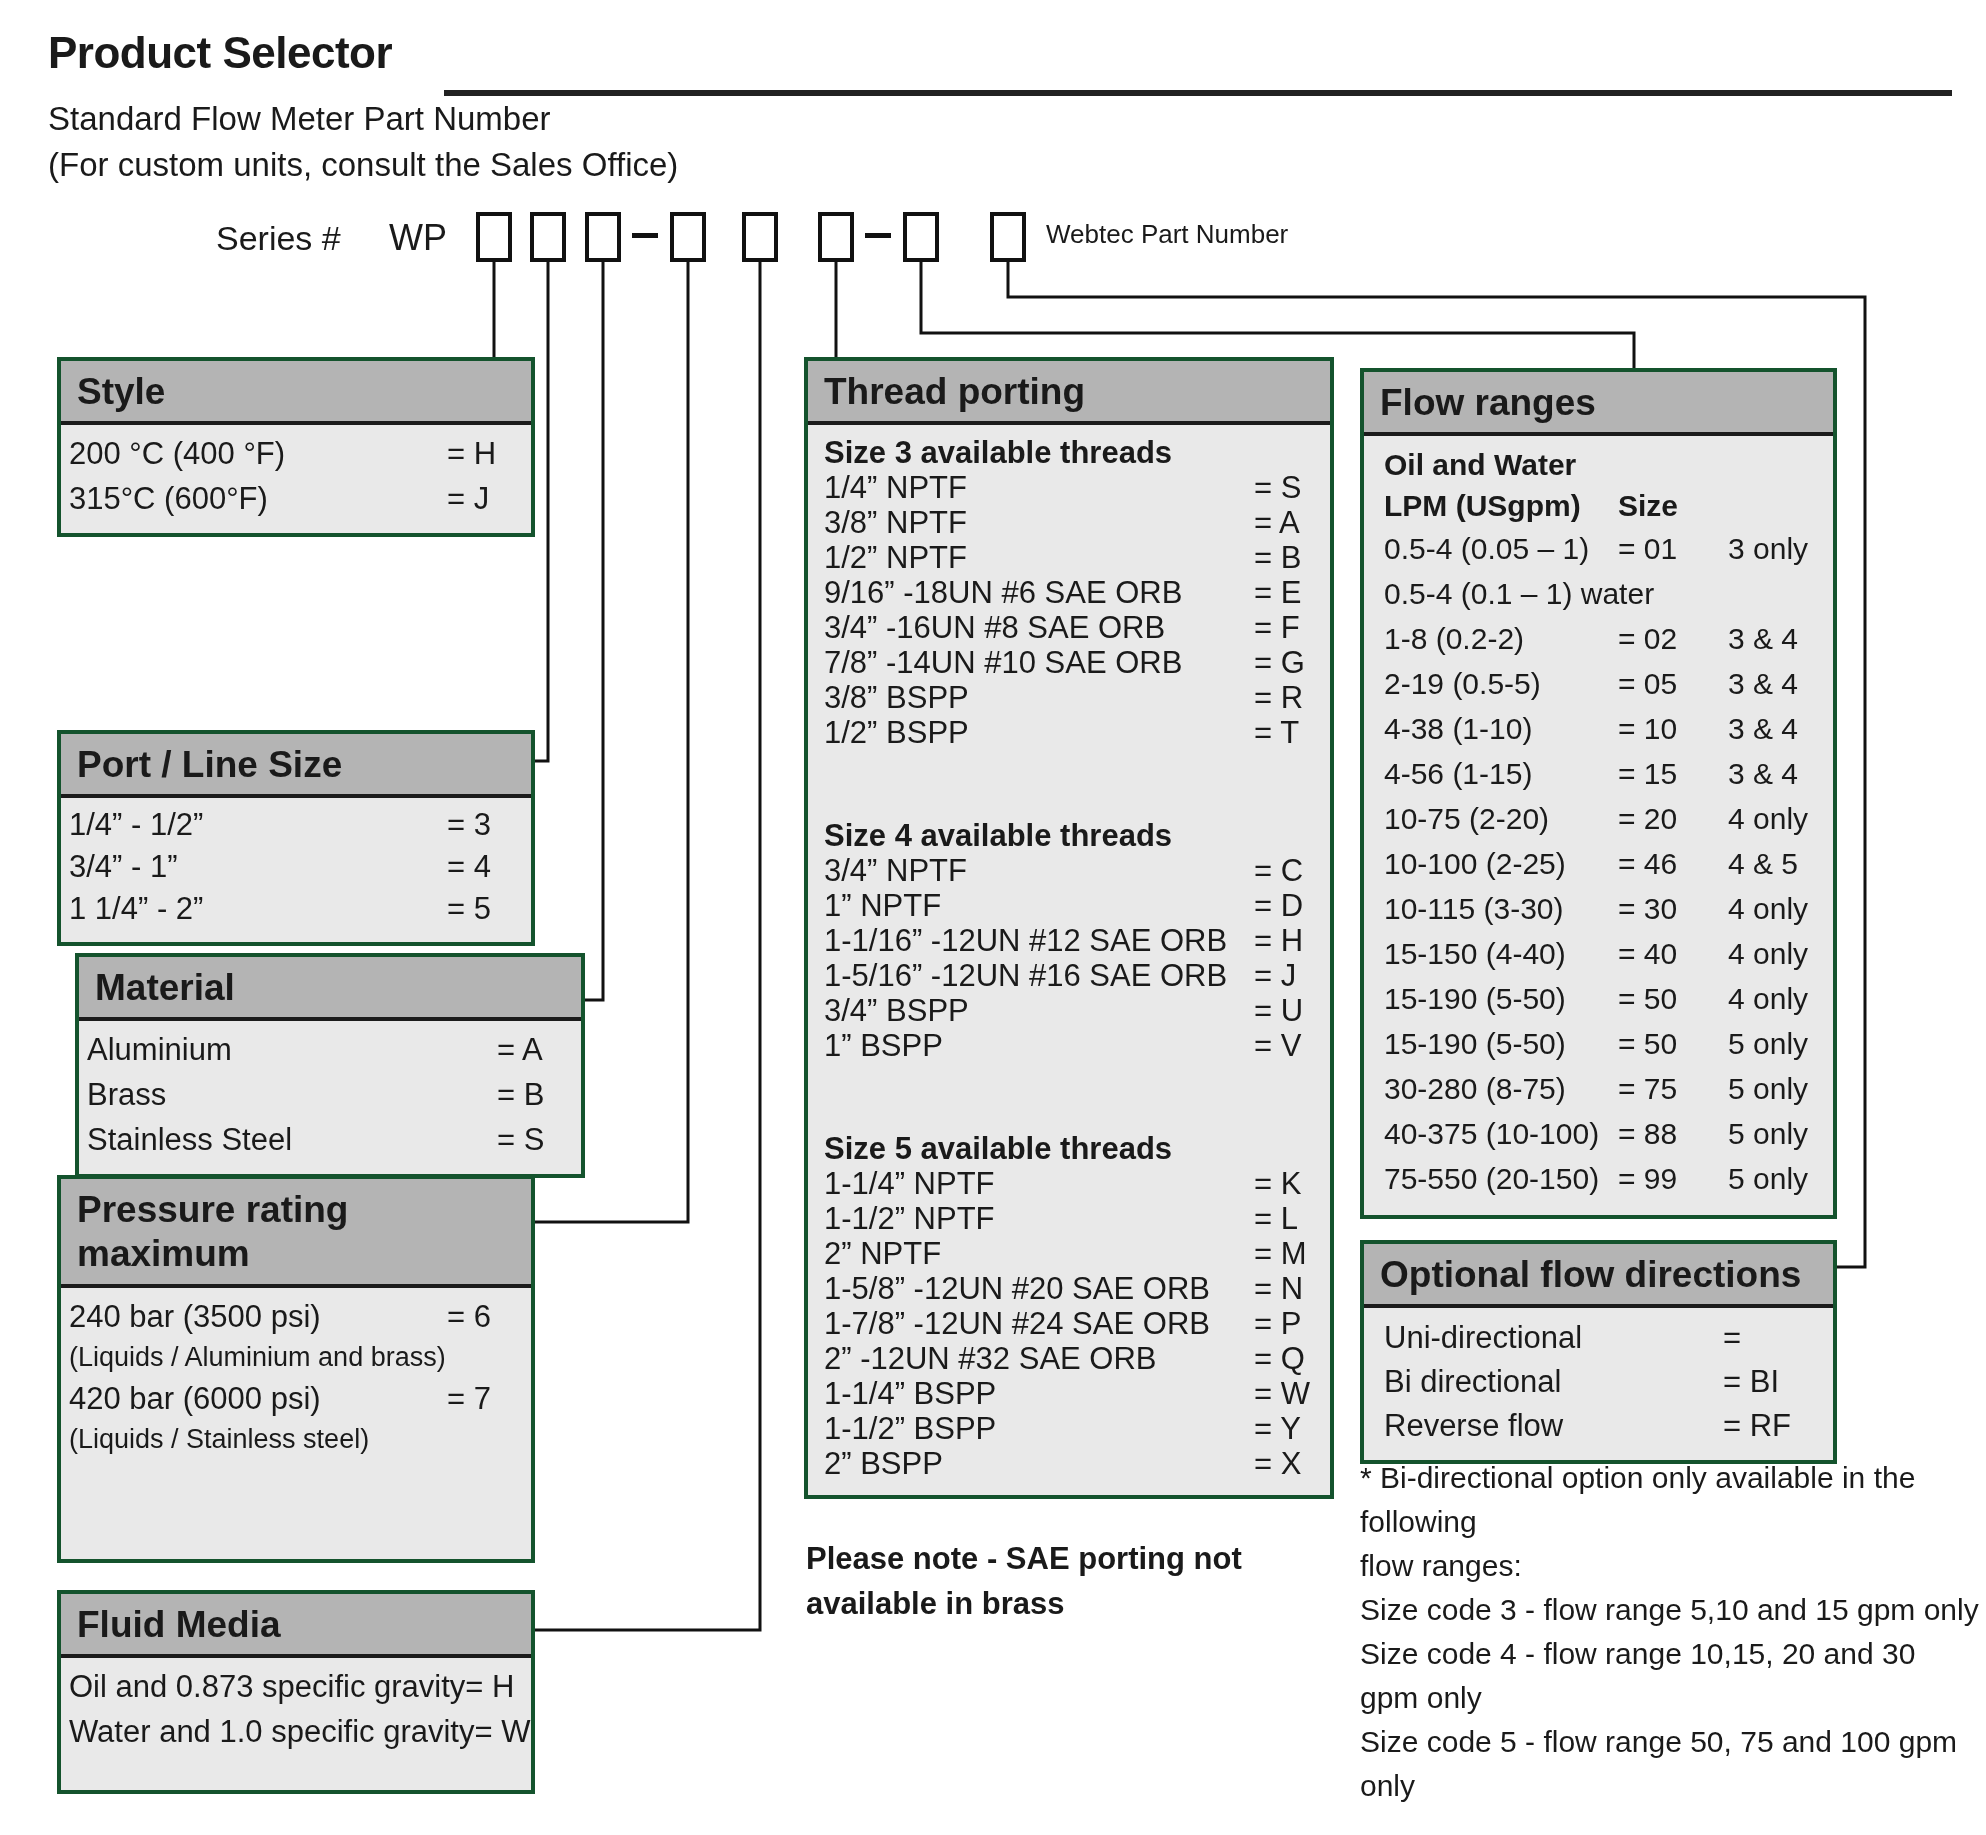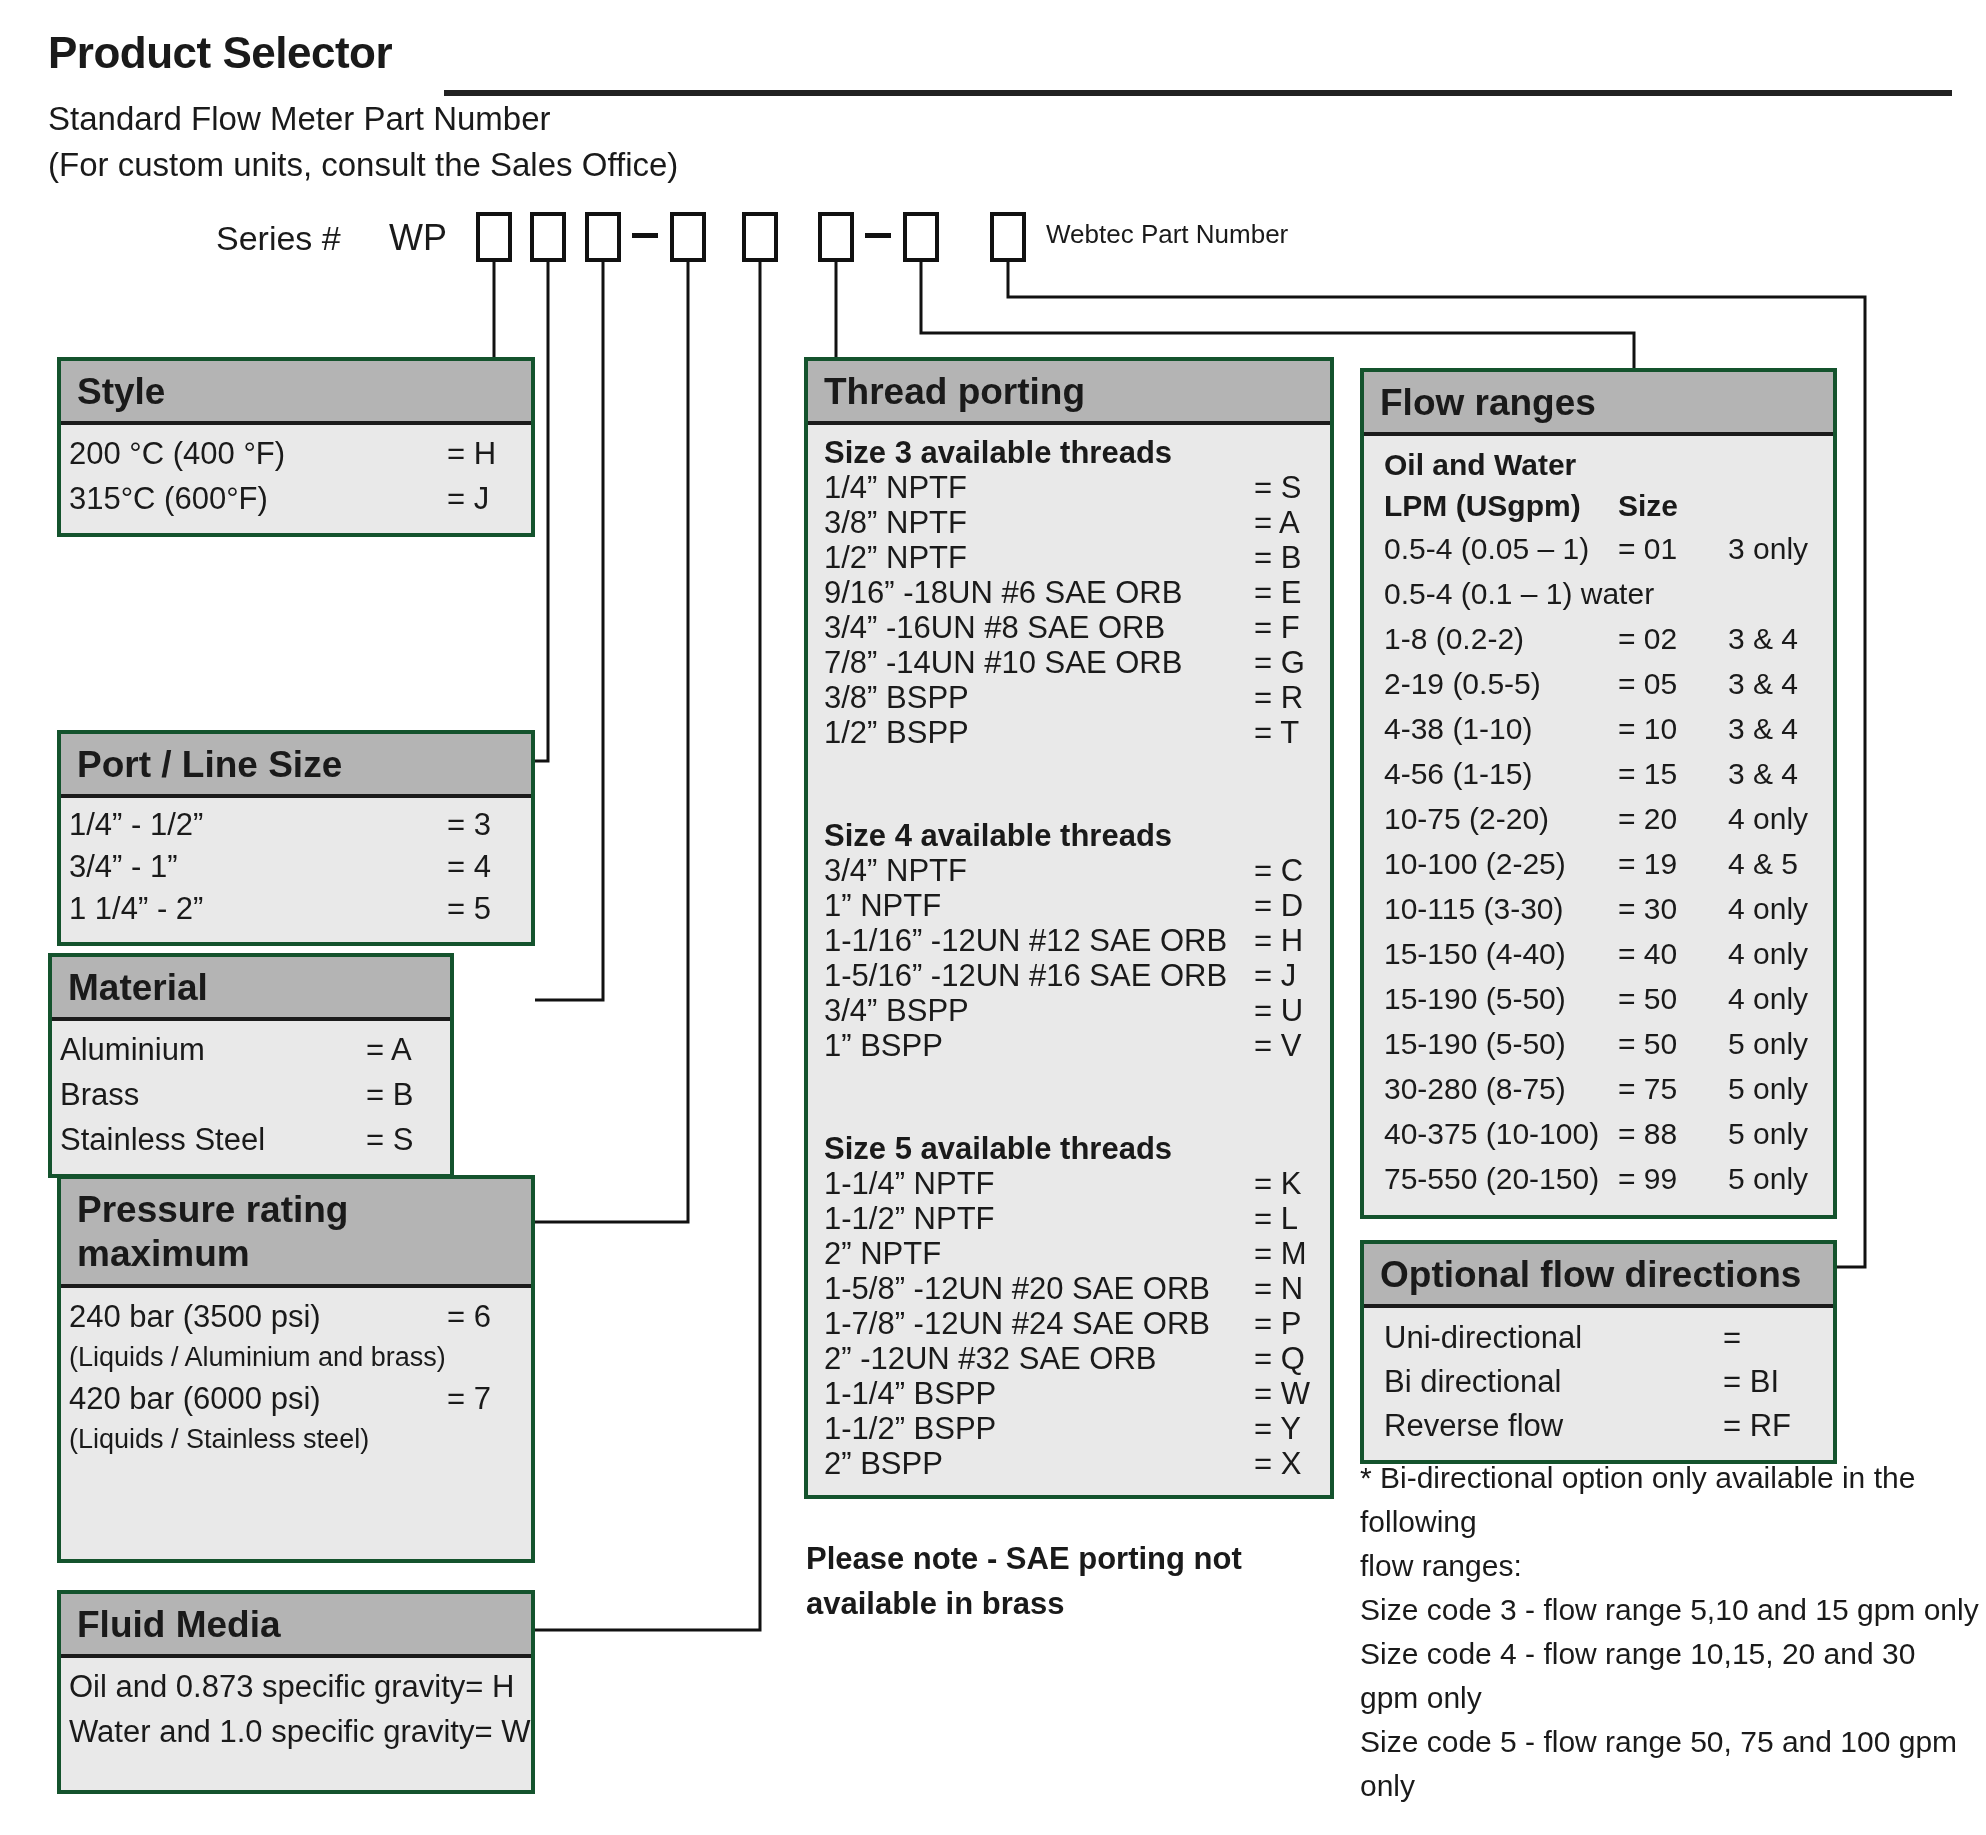--- a/index.html
+++ b/index.html
@@ -124,21 +124,21 @@
         <span class="lbl">3/4” - 1”</span>
         <span class="code">= 4</span>
       </div>
       <div class="row" style="line-height:42px;">
         <span class="lbl">1 1/4” - 2”</span>
         <span class="code">= 5</span>
       </div>
     </div>
   </div>
 
-  <div class="sel-box" style="left:48px;top:953px;width:406px;">
+  <div class="sel-box" style="left:75px;top:953px;width:510px;">
     <div class="sel-header">Material</div>
     <div class="sel-body">
       <div class="row">
         <span class="lbl">Aluminium</span>
         <span class="code">= A</span>
       </div>
       <div class="row">
         <span class="lbl">Brass</span>
         <span class="code">= B</span>
       </div>
@@ -341,21 +341,21 @@
           <span class="c2">= 15</span>
           <span class="c3">3 &amp; 4</span>
         </div>
       <div class="flow-row">
           <span class="c1">10-75 (2-20)</span>
           <span class="c2">= 20</span>
           <span class="c3">4 only</span>
         </div>
       <div class="flow-row">
           <span class="c1">10-100 (2-25)</span>
-          <span class="c2">= 19</span>
+          <span class="c2">= 46</span>
           <span class="c3">4 &amp; 5</span>
         </div>
       <div class="flow-row">
           <span class="c1">10-115 (3-30)</span>
           <span class="c2">= 30</span>
           <span class="c3">4 only</span>
         </div>
       <div class="flow-row">
           <span class="c1">15-150 (4-40)</span>
           <span class="c2">= 40</span>

